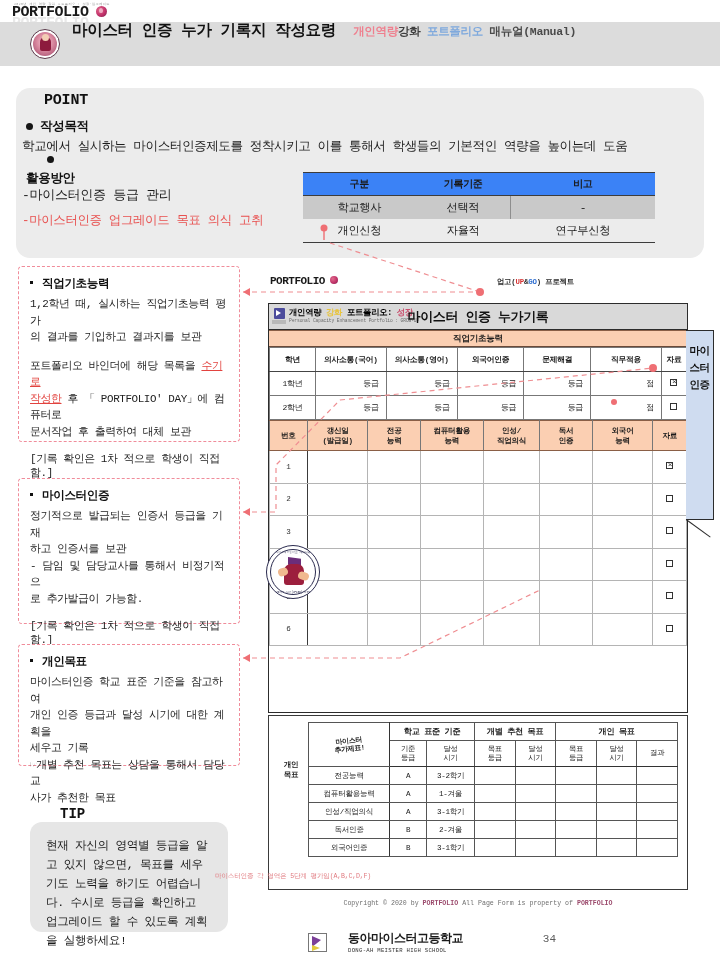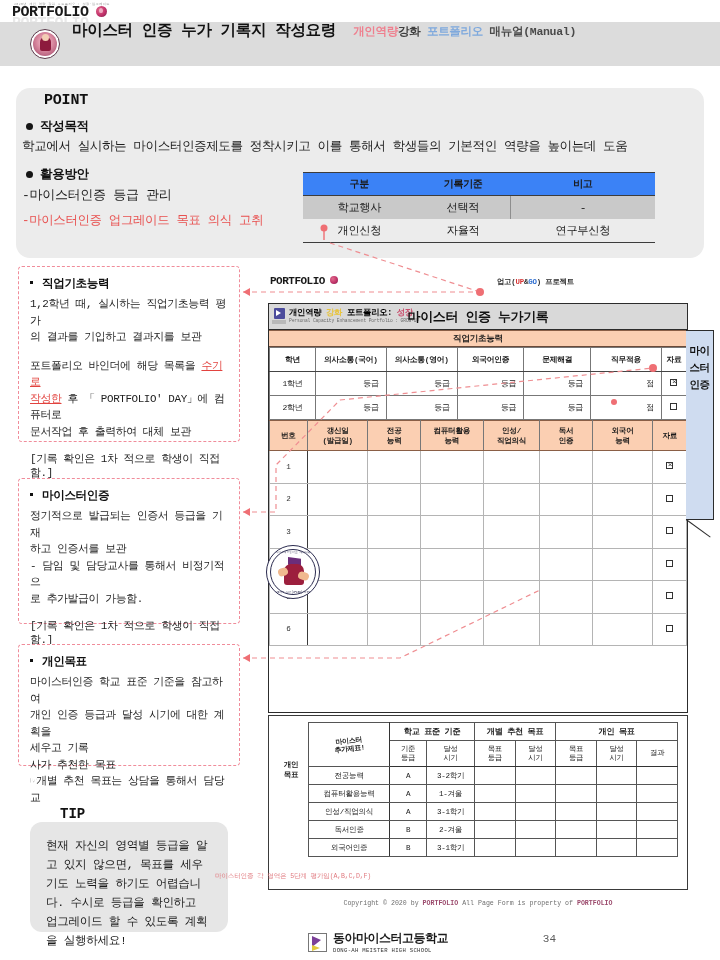--- a/index.html
+++ b/index.html
@@ -43,21 +43,21 @@
   .point-panel { position:absolute; left:16px; top:88px; width:688px; height:170px;
                  background:#ececec; border-radius:14px; }
   .point-title { position:absolute; left:44px; top:92px; font-size:15px; font-weight:bold;
                  color:#111; letter-spacing:-0.2px; }
   .bullet-row { position:absolute; display:flex; align-items:center; gap:7px; }
   .bullet-dot { width:7px; height:7px; border-radius:50%; background:#151515; display:inline-block; }
   .bullet-label { font-size:12.5px; font-weight:bold; color:#111; letter-spacing:-0.3px; }
   .purpose-row { left:26px; top:118px; }
   .purpose-body { position:absolute; left:22px; top:138px; width:680px; font-size:12.6px;
                   color:#1c1c1c; letter-spacing:-0.45px; white-space:nowrap; }
-  .usage-row { left:26px; top:166px; }
+  .usage-row { left:26px; top:156px;flex-direction:column; }
   .usage-line1 { position:absolute; left:22px; top:186px; font-size:13px; color:#1c1c1c; letter-spacing:-0.3px; }
   .usage-line2 { position:absolute; left:22px; top:212px; font-size:12.4px; color:#e8504f; letter-spacing:-0.3px; }
 
   
   .pt-table { position:absolute; left:303px; top:172px; width:352px;
               border-collapse:collapse; font-size:11.2px; color:#1a1a1a; }
   .pt-table th, .pt-table td { text-align:center; padding:4px 2px; letter-spacing:-0.3px; }
   .pt-table thead th { font-weight:bold; font-size:10px; border-top:1.6px solid #3c3c3c;
                        border-bottom:1.3px solid #3c3c3c; background:#3b82f6; }
   .pt-table tr.shade td { background:#c9c9c9; }
@@ -170,21 +170,21 @@
   .goal-logo { font-size:7px; font-weight:bold; color:#1a1a1a; line-height:8px;
                transform: rotate(-6deg); letter-spacing:-0.4px; }
   .goal-tbl td.name { border-right:1.4px solid #333; }
   .goal-note { position:absolute; left:0; right:0; top:872px; text-align:center;
                font-size:6.6px; color:#e0797f; letter-spacing:-0.2px; }
 
   
   .copyright { position:absolute; left:268px; width:420px; top:900px; text-align:center;
                font-size:6.6px; color:#6e6e6e; }
   .copyright .mk { color:#9b4a6c; font-weight:bold; }
-  .school { position:absolute; left:308px; top:930px; display:flex; align-items:center; gap:6px; }
+  .school { position:absolute; left:308px; top:930px; display:flex; align-items:center; gap:21px; }
   .school-logo { width:19px; height:19px; border:1px solid #777; position:relative; background:#fff; }
   .school-logo .tri { position:absolute; left:3px; top:2px; width:0; height:0;
                       border-left:9px solid #7b3f98; border-top:4px solid transparent;
                       border-bottom:7px solid transparent; }
   .school-logo .tri2 { position:absolute; left:3px; top:11px; width:0; height:0;
                       border-left:8px solid #e2c83c; border-top:3px solid transparent;
                       border-bottom:3px solid transparent; }
   .school-name { font-size:12px; font-weight:bold; color:#1a1a1a; letter-spacing:-0.5px; }
   .school-sub { font-size:5.6px; color:#333; letter-spacing:0.3px; }
   .page-num { position:absolute; right:30px; top:933px; font-size:11px; color:#5c5c5c; }
@@ -286,22 +286,22 @@
     <div class="co-note">[기록 확인은 1차 적으로 학생이 직접 함.]</div>
   </div>
 
   <div class="callout" id="callout-goal">
     <div class="co-head">
       <span class="sq"></span><span>개인목표</span>
     </div>
     <div class="co-line">마이스터인증 학교 표준 기준을 참고하여</div>
     <div class="co-line">개인 인증 등급과 달성 시기에 대한 계획을</div>
     <div class="co-line">세우고 기록</div>
+    <div class="co-line">☞개별 추천 목표는 상담을 통해서 담당교</div>
     <div class="co-line">사가 추천한 목표</div>
-    <div class="co-line">☞개별 추천 목표는 상담을 통해서 담당교</div>
   </div>
 
   <div class="tip-title">TIP</div>
   <div class="tip-box">
     <div class="tip-text">현재 자신의 영역별 등급을 알고 있지 않으면, 목표를 세우기도 노력을 하기도 어렵습니다. 수시로 등급을 확인하고 업그레이드 할 수 있도록 계획을 실행하세요!</div>
   </div>
 
   <div class="pv-brand">PORTFOLIO</div>
   <div class="pv-brand-dot"></div>
   <div class="pv-project">

